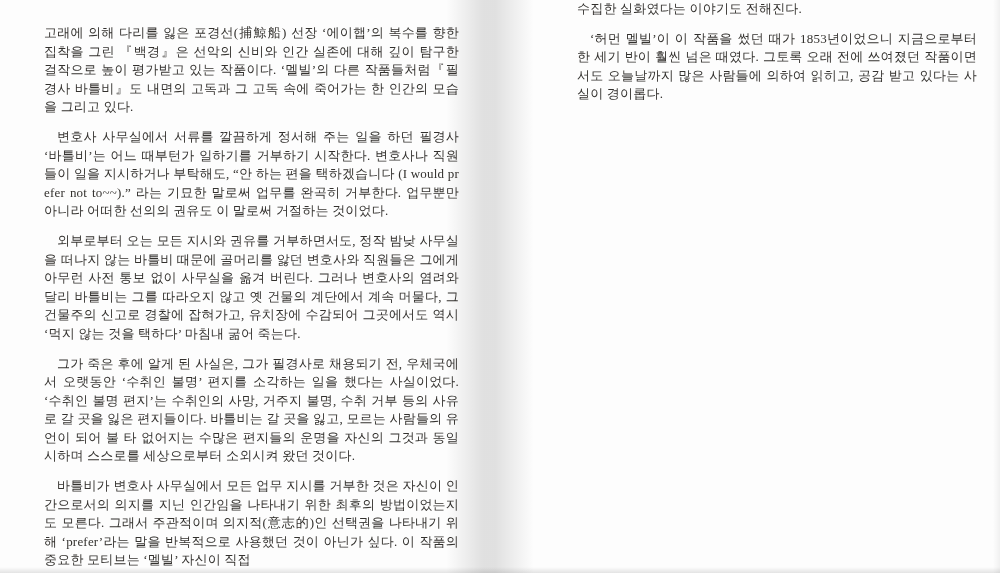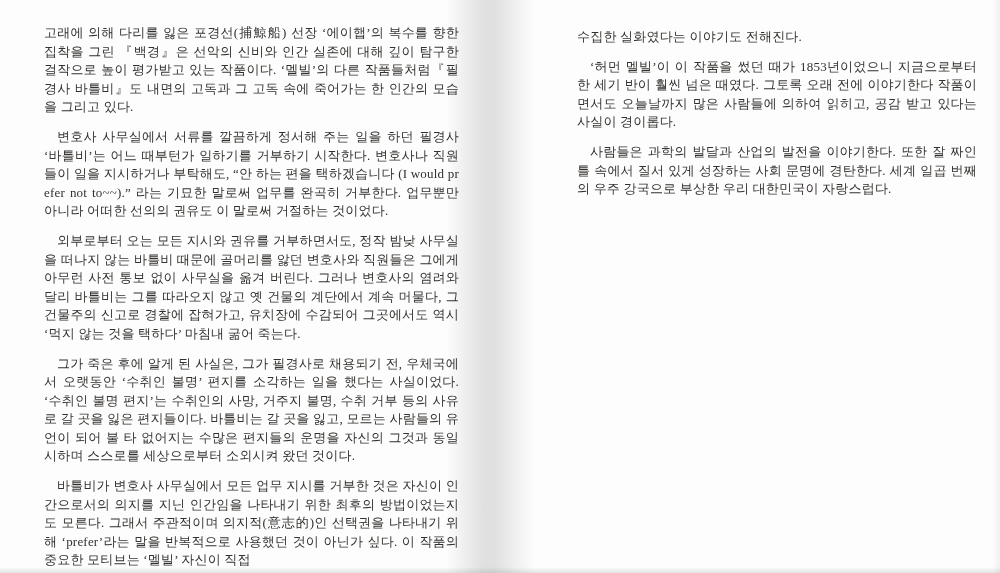--- a/index.html
+++ b/index.html
@@ -20,21 +20,21 @@
     position: absolute;
     top: 0;
     color: #33312e;
     font-size: 13px;
     line-height: 18.6px;
     text-align: justify;
     word-break: break-all;
     letter-spacing: 0.2px;
   }
   .page--left  { left: 44px;  width: 415px; padding-top: 24px; }
-  .page--right { left: 577px; width: 400px; padding-top: 28px; }
+  .page--right { left: 577px; width: 400px; }
   .page p { margin: 0 0 11px 0; }
   .page p.indent { text-indent: 1em; }
   .gutter-shadow {
     position: absolute;
     top: 0; bottom: 0;
     left: 446px; width: 88px;
     background: linear-gradient(90deg,
       rgba(0,0,0,0) 0%,
       rgba(0,0,0,0.115) 42%,
       rgba(0,0,0,0.115) 56%,
@@ -62,21 +62,20 @@
   <div class="page page--left">
     <p>고래에 의해 다리를 잃은 포경선(捕鯨船) 선장 ‘에이햅’의 복수를 향한 집착을 그린 『백경』은 선악의 신비와 인간 실존에 대해 깊이 탐구한 걸작으로 높이 평가받고 있는 작품이다. ‘멜빌’의 다른 작품들처럼『필경사 바틀비』도 내면의 고독과 그 고독 속에 죽어가는 한 인간의 모습을 그리고 있다.</p>
     <p class="indent">변호사 사무실에서 서류를 깔끔하게 정서해 주는 일을 하던 필경사 ‘바틀비’는 어느 때부턴가 일하기를 거부하기 시작한다. 변호사나 직원들이 일을 지시하거나 부탁해도, “안 하는 편을 택하겠습니다 (I would prefer not to~~).” 라는 기묘한 말로써 업무를 완곡히 거부한다. 업무뿐만 아니라 어떠한 선의의 권유도 이 말로써 거절하는 것이었다.</p>
     <p class="indent">외부로부터 오는 모든 지시와 권유를 거부하면서도, 정작 밤낮 사무실을 떠나지 않는 바틀비 때문에 골머리를 앓던 변호사와 직원들은 그에게 아무런 사전 통보 없이 사무실을 옮겨 버린다. 그러나 변호사의 염려와 달리 바틀비는 그를 따라오지 않고 옛 건물의 계단에서 계속 머물다, 그 건물주의 신고로 경찰에 잡혀가고, 유치장에 수감되어 그곳에서도 역시 ‘먹지 않는 것을 택하다’ 마침내 굶어 죽는다.</p>
     <p class="indent">그가 죽은 후에 알게 된 사실은, 그가 필경사로 채용되기 전, 우체국에서 오랫동안 ‘수취인 불명’ 편지를 소각하는 일을 했다는 사실이었다. ‘수취인 불명 편지’는 수취인의 사망, 거주지 불명, 수취 거부 등의 사유로 갈 곳을 잃은 편지들이다. 바틀비는 갈 곳을 잃고, 모르는 사람들의 유언이 되어 불 타 없어지는 수많은 편지들의 운명을 자신의 그것과 동일시하며 스스로를 세상으로부터 소외시켜 왔던 것이다.</p>
     <p class="indent">바틀비가 변호사 사무실에서 모든 업무 지시를 거부한 것은 자신이 인간으로서의 의지를 지닌 인간임을 나타내기 위한 최후의 방법이었는지도 모른다. 그래서 주관적이며 의지적(意志的)인 선택권을 나타내기 위해 ‘prefer’라는 말을 반복적으로 사용했던 것이 아닌가 싶다. 이 작품의 중요한 모티브는 ‘멜빌’ 자신이 직접</p>
   </div>
 
   <div class="page page--right">
     <p>수집한 실화였다는 이야기도 전해진다.</p>
-    <p class="indent">‘허먼 멜빌’이 이 작품을 썼던 때가 1853년이었으니 지금으로부터 한 세기 반이 훨씬 넘은 때였다. 그토록 오래 전에 이야기한다 작품이면서도 오늘날까지 많은 사람들에 의하여 읽히고, 공감 받고 있다는 사실이 경이롭다.</p>
-    <p class="indent">사람들은 과학의 발달과 산업의 발전을 이야기한다. 또한 잘 짜인 틀 속에서 질서 있게 성장하는 사회 문명에 경탄한다. 세계 일곱 번째의 우주 강국으로 부상한 우리 대한민국이 자랑스럽다.</p>
+    <p class="indent">‘허먼 멜빌’이 이 작품을 썼던 때가 1853년이었으니 지금으로부터 한 세기 반이 훨씬 넘은 때였다. 그토록 오래 전에 쓰여졌던 작품이면서도 오늘날까지 많은 사람들에 의하여 읽히고, 공감 받고 있다는 사실이 경이롭다.</p>
   </div>
 
   <div class="gutter-shadow"></div>
   <div class="bottom-shadow"></div>
   <div class="right-edge-shadow"></div>
 
 </div>
 
 </body></html>

